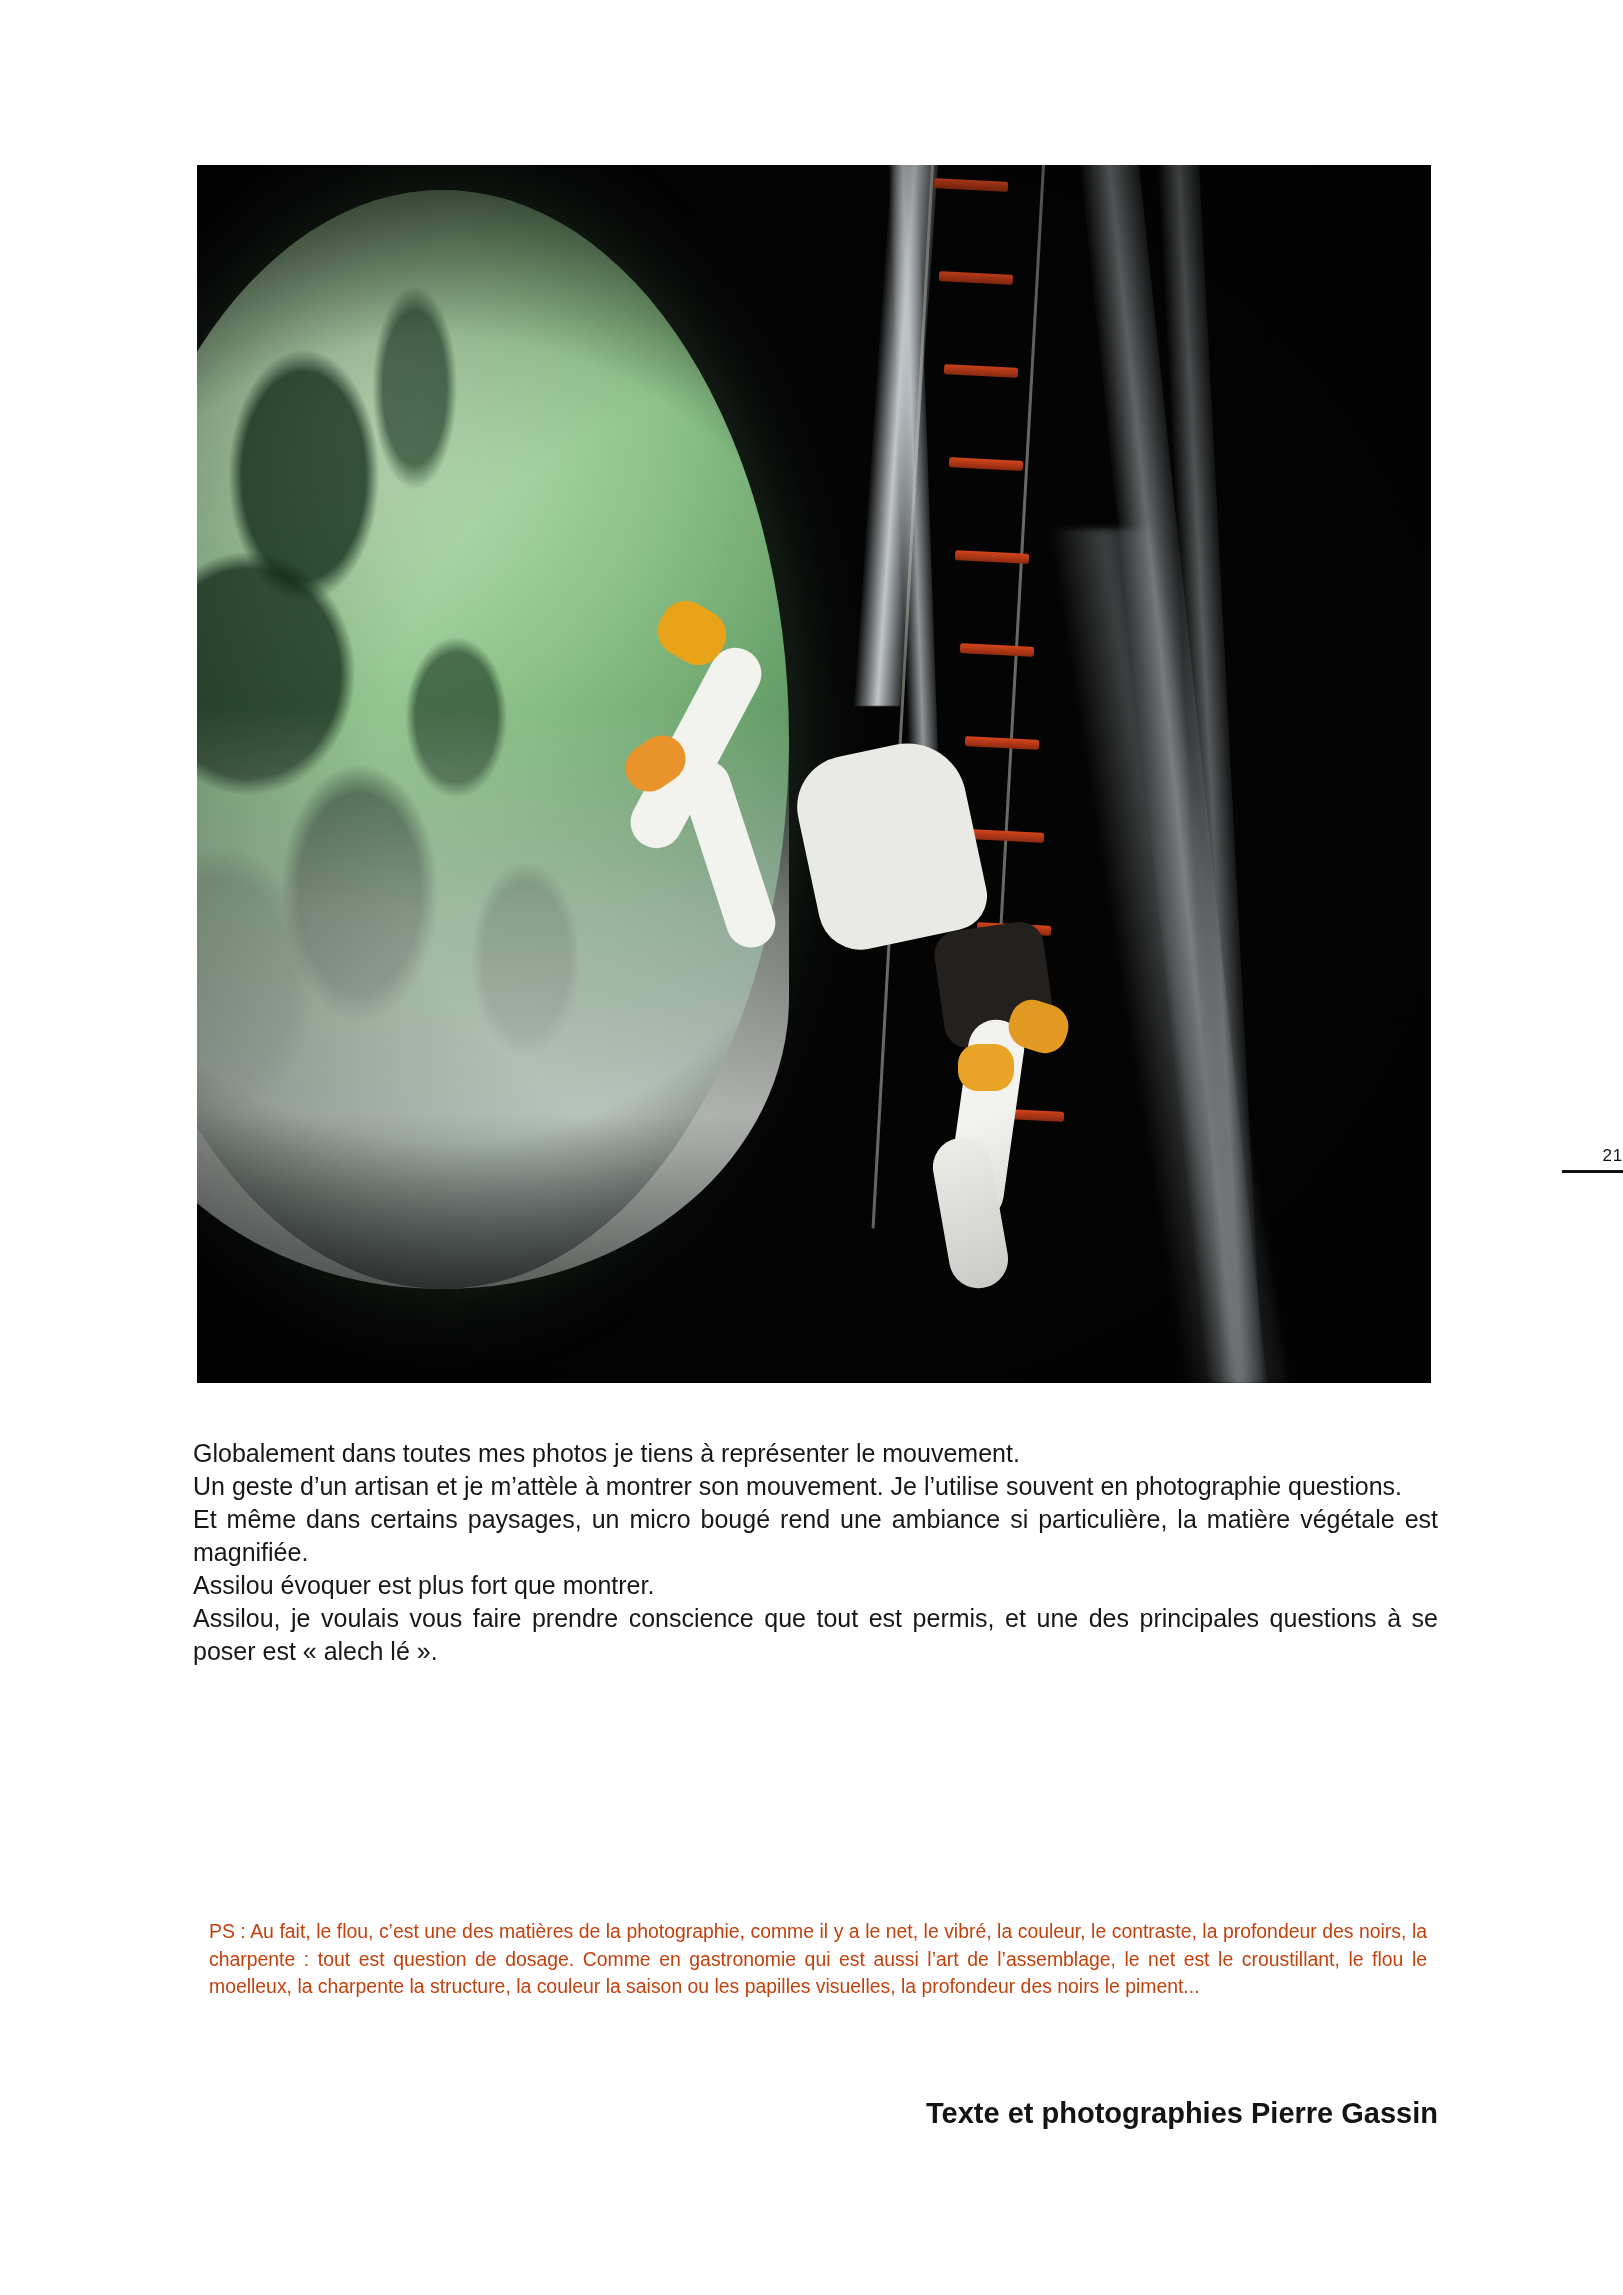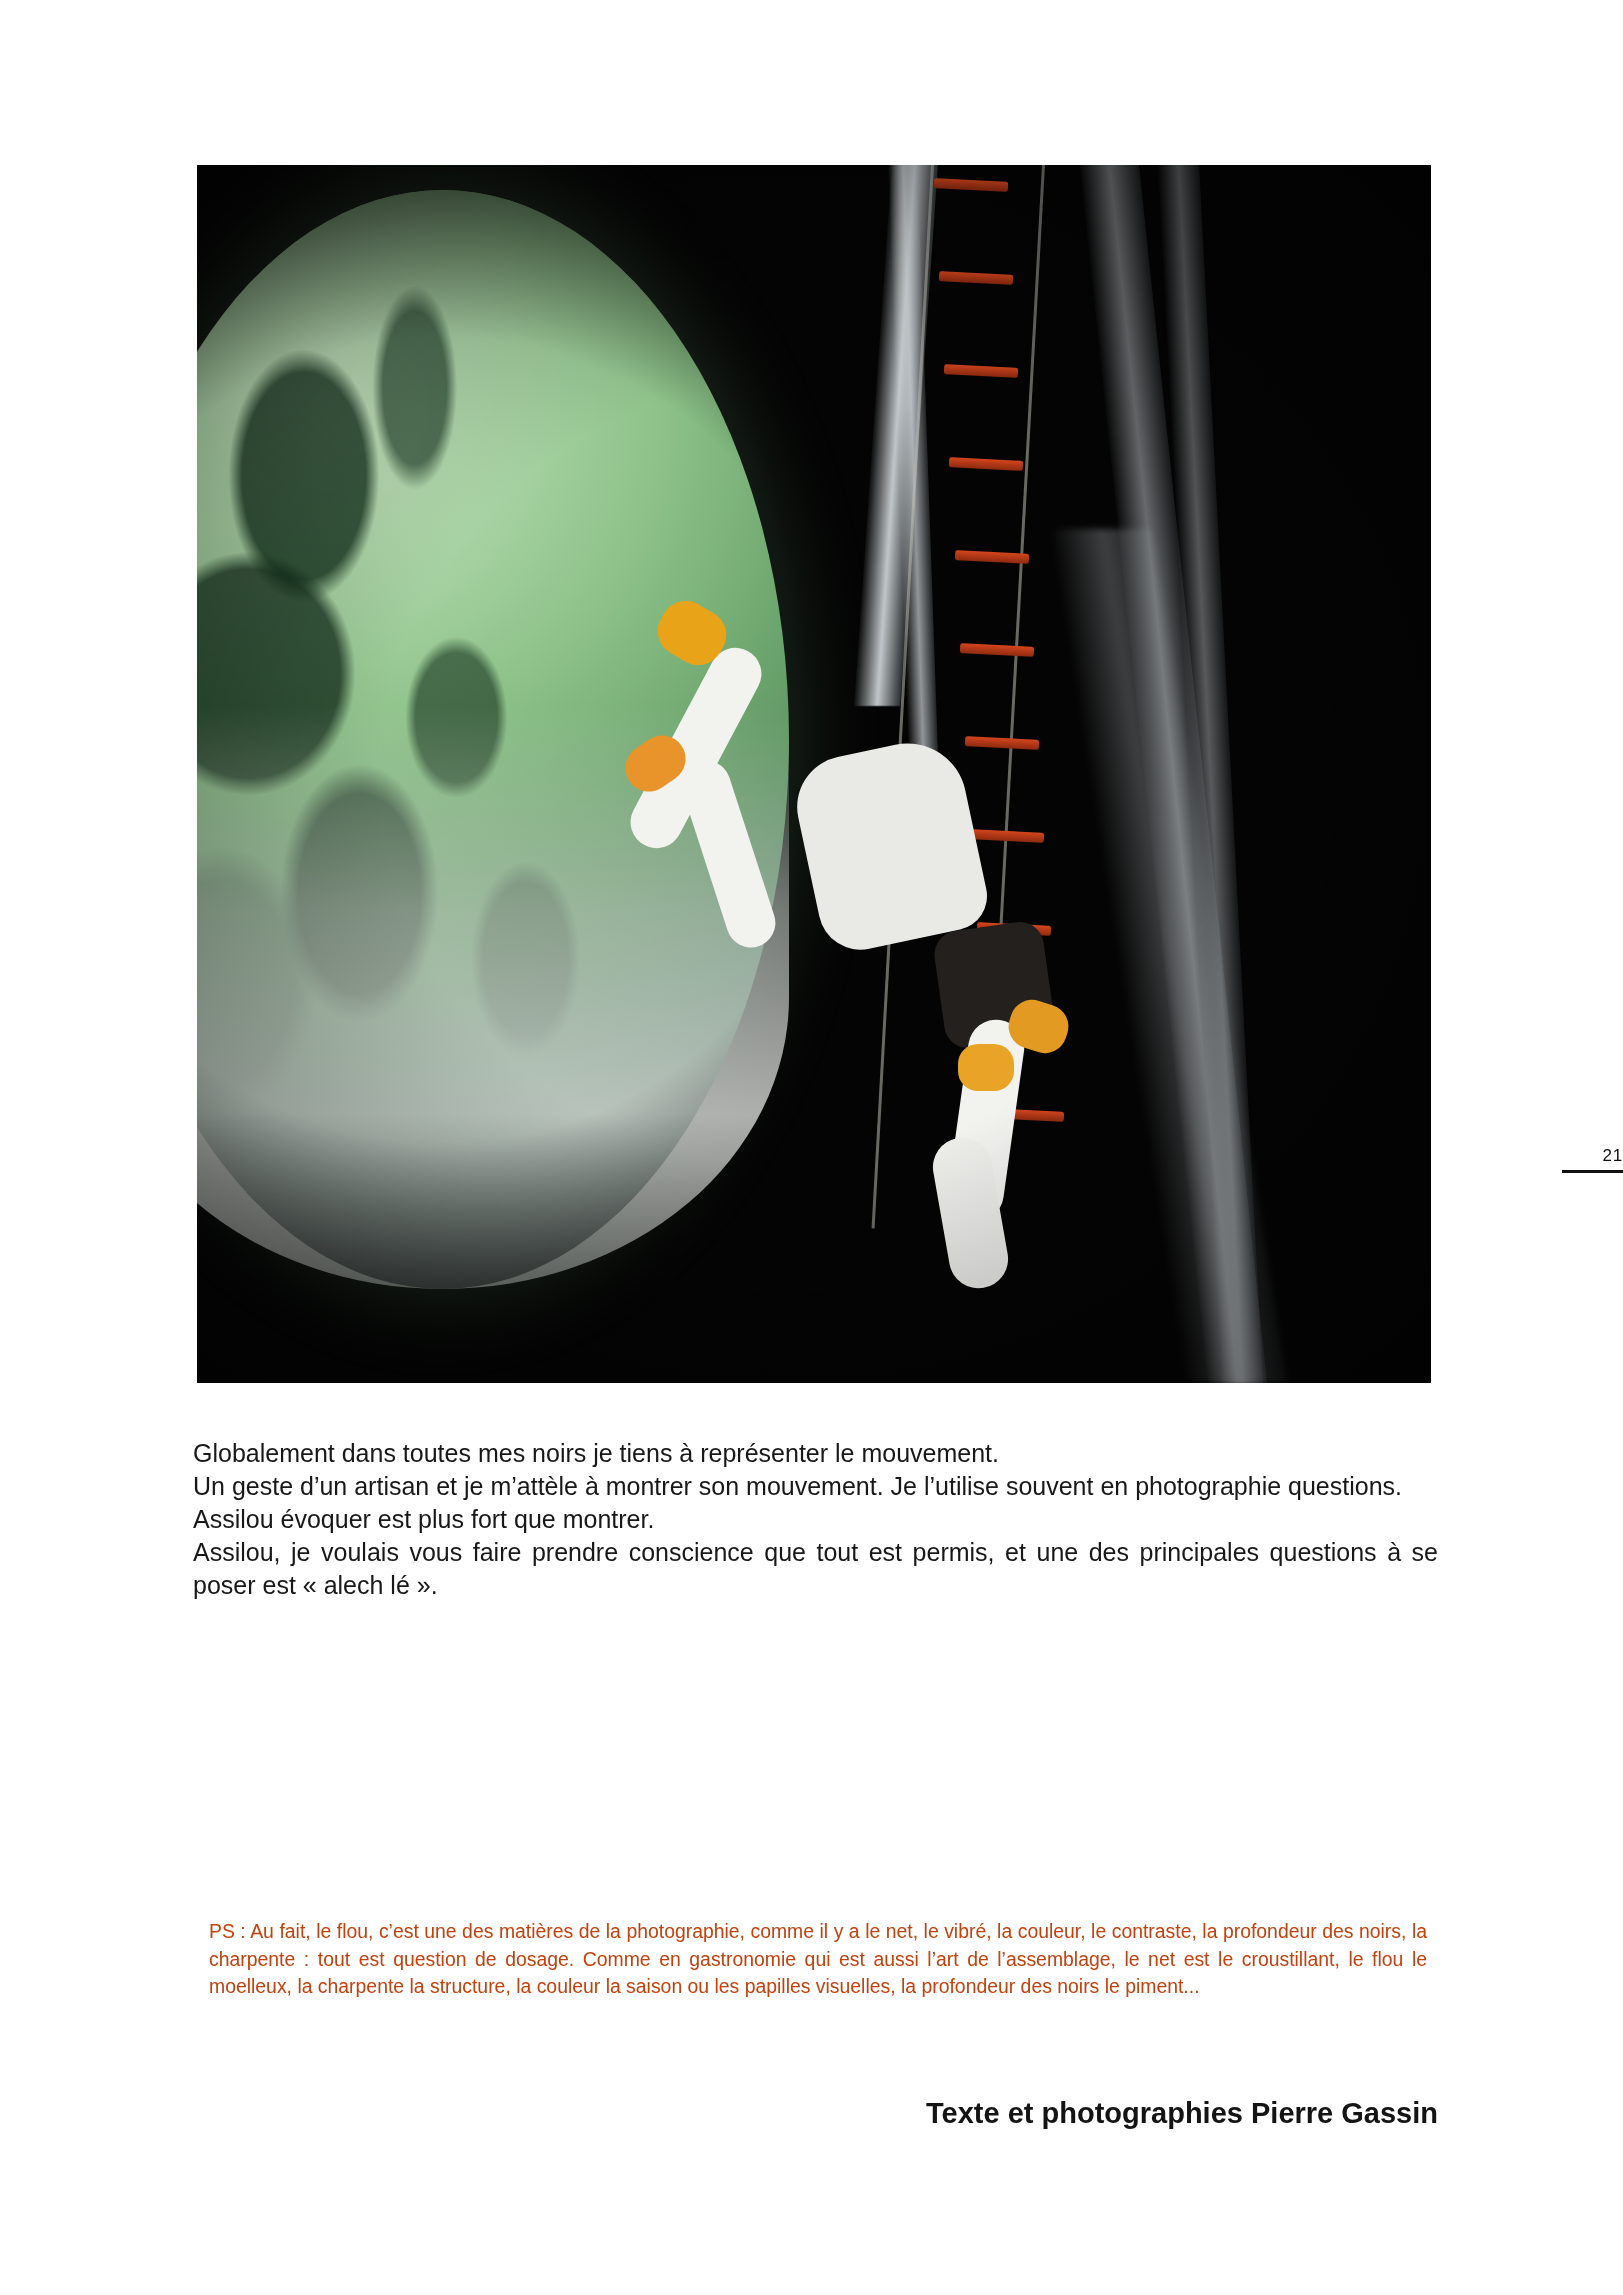--- a/index.html
+++ b/index.html
@@ -249,22 +249,23 @@
       <div class="vignette"></div>
     </div>
   </div>
 
   <div class="page-number-box">
     <span class="page-number">21</span>
     <div class="page-number-rule"></div>
   </div>
 
   <div class="body-block">
-    <p class="nojust">Globalement dans toutes mes noirs je tiens à représenter le mouvement.</p>
+    <p class="nojust">Globalement dans toutes mes photos je tiens à représenter le mouvement.</p>
     <p>Un geste d’un artisan et je m’attèle à montrer son mouvement. Je l’utilise souvent en photographie questions.</p>
+    <p>Et même dans certains paysages, un micro bougé rend une ambiance si particulière, la matière végétale est magnifiée.</p>
     <p class="nojust">Assilou évoquer est plus fort que montrer.</p>
     <p>Assilou, je voulais vous faire prendre conscience que tout est permis, et une des principales questions à se poser est « alech lé ».</p>
   </div>
 
   <div class="ps-block">
     <p>PS : Au fait, le flou, c’est une des matières de la photographie, comme il y a le net, le vibré, la couleur, le contraste, la profondeur des noirs, la charpente : tout est question de dosage. Comme en gastronomie qui est aussi l’art de l’assemblage, le net est le croustillant, le flou le moelleux, la charpente la structure, la couleur la saison ou les papilles visuelles, la profondeur des noirs le piment...</p>
   </div>
 
   <div class="credit">Texte et photographies Pierre Gassin</div>
 

